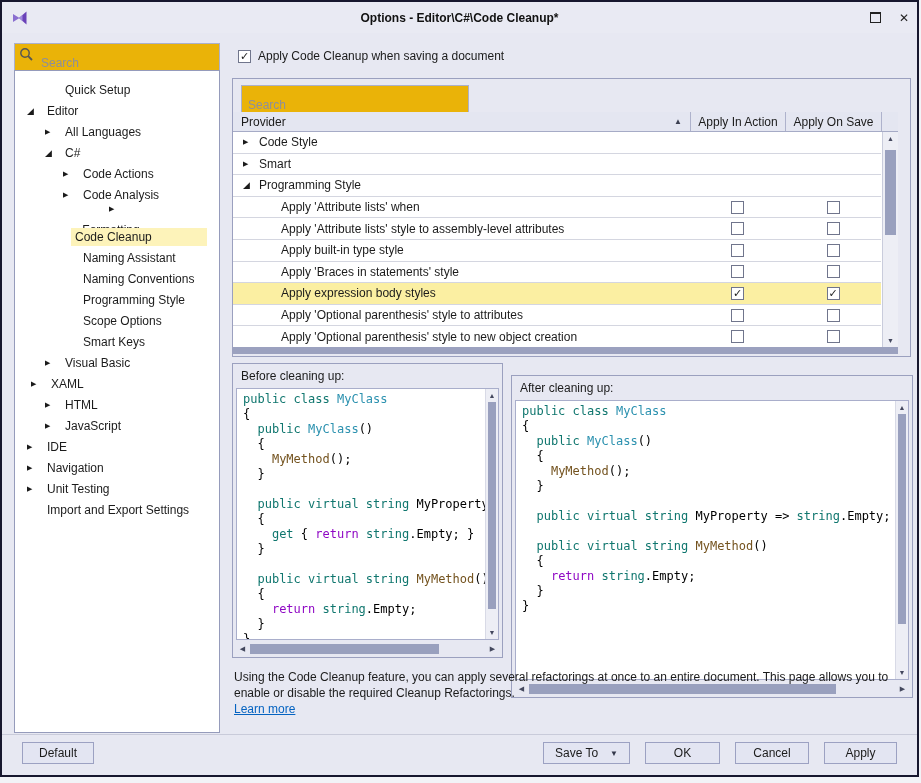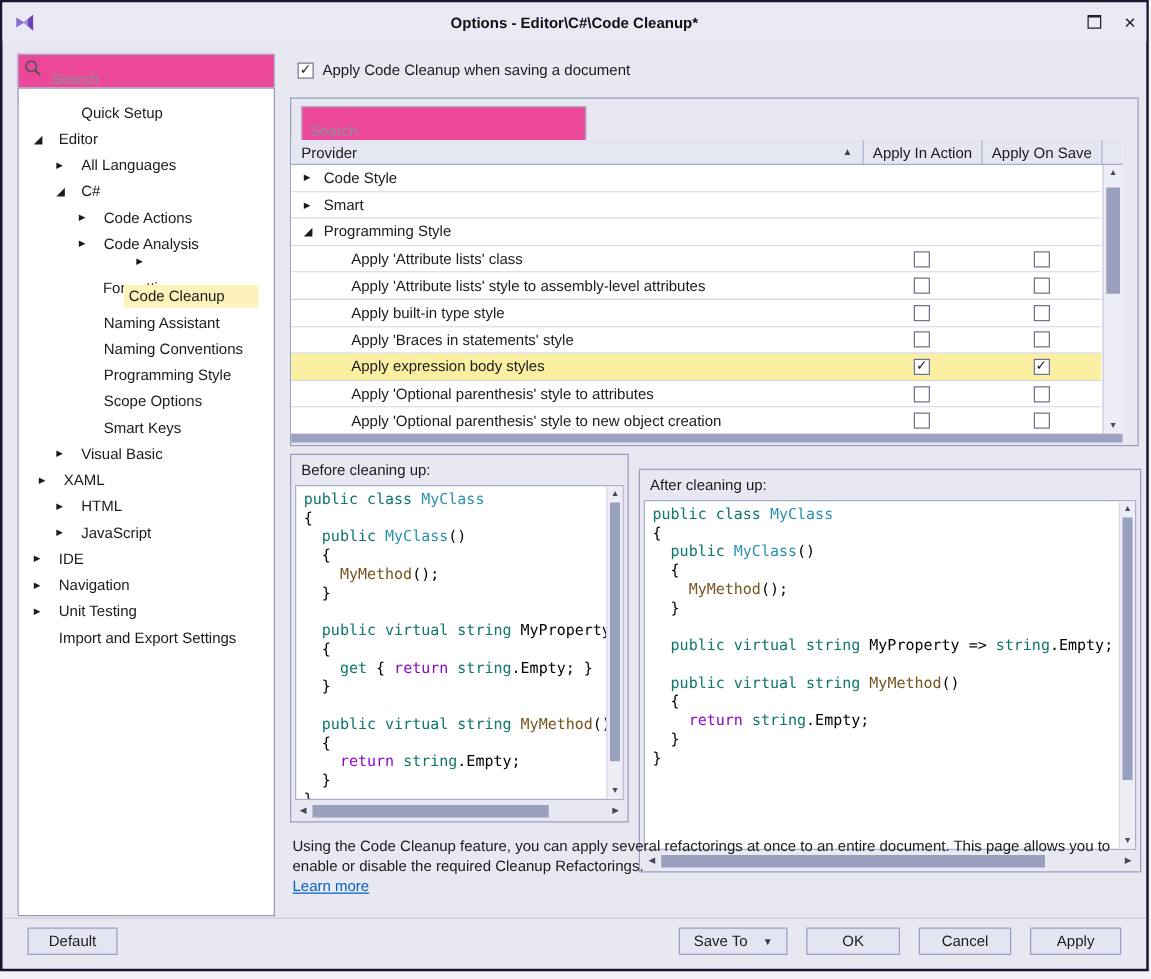--- a/index.html
+++ b/index.html
@@ -9,21 +9,21 @@
   .titlebar{position:relative;height:31px;background:#E9EAF3;display:flex;align-items:center;}
   .vslogo{position:absolute;left:9px;top:7px;width:18px;height:18px;}
   .title{position:absolute;left:0;right:0;text-align:center;font-size:12px;font-weight:bold;color:#111;}
   .tb-btns{position:absolute;right:8px;top:0;height:31px;display:flex;align-items:center;gap:18px;}
   .max-icon{display:inline-block;width:9px;height:8px;border:1px solid #222;border-top:2px solid #222;}
   .close-icon{font-size:12px;color:#222;line-height:12px;}
   .content{position:absolute;top:31px;left:0;right:0;bottom:0;}
   
   .sb-search-wrap{position:absolute;left:12px;top:10px;width:206px;height:22px;}
   .sb-search-wrap svg{position:absolute;left:5px;top:4px;}
-  input.txt{box-sizing:border-box;width:100%;height:40px;border:1px solid #ABB0CB;background:#ec4899;font-family:"Liberation Sans",sans-serif;font-size:12px;padding:2px 6px;color:#222;outline:none;}
+  input.txt{box-sizing:border-box;width:100%;height:40px;border:1px solid #ABB0CB;background:#eab308;font-family:"Liberation Sans",sans-serif;font-size:12px;padding:2px 6px;color:#222;outline:none;}
   input.txt::placeholder{color:#8d8f9c;}
   .sb-search-wrap input{padding-left:26px;}
   .tree-panel{position:absolute;left:12px;top:37px;width:206px;height:663px;background:#fff;border:1px solid #959BBB;box-sizing:border-box;padding-top:8px;overflow:hidden;}
   .tree-row{height:21px;display:flex;align-items:center;font-size:12px;color:#1b1b1b;cursor:default;}
   .tree-arrow{width:16px;flex:0 0 16px;text-align:left;color:#1b1b1b;}
   .tree-label{flex:1;margin-right:12px;padding:2px 4px;white-space:nowrap;}
   .tree-label.sel{background:#FDF3BA;}
   
   .save-row{position:absolute;left:236px;top:16px;display:flex;align-items:center;gap:7px;font-size:12px;color:#1b1b1b;}
   .cbx{display:inline-flex;align-items:center;justify-content:center;width:13px;height:13px;border:1px solid #70758c;background:#fff;font-size:11px;line-height:11px;color:#1b1b1b;box-sizing:border-box;}
@@ -129,21 +129,21 @@
           <span class="tree-label">Code Actions</span>
         </div>
         <div class="tree-row" style="padding-left: 48px;">
           <span class="tree-arrow" style="font-size: 7px;">▶</span>
           <span class="tree-label">Code Analysis</span>
         </div>
         <div class="tree-row" style=" flex-direction: column;">
           <span class="tree-arrow" style="font-size: 7px;">▶</span>
           <span class="tree-label">Formatting</span>
         </div>
-        <div class="tree-row" style="padding-left: 68px;">
+        <div class="tree-row" style="padding-left: 40px;">
           <span class="tree-arrow"></span>
           <span class="tree-label sel">Code Cleanup</span>
         </div>
         <div class="tree-row" style="padding-left: 48px;">
           <span class="tree-arrow"></span>
           <span class="tree-label">Naming Assistant</span>
         </div>
         <div class="tree-row" style="padding-left: 48px;">
           <span class="tree-arrow"></span>
           <span class="tree-label">Naming Conventions</span>
@@ -233,21 +233,21 @@
             <div class="grid-row">
               <div class="gr-provider">
                 <span class="gr-arrow" style="font-size: 9px;">◢</span>
                 <span>Programming Style</span>
               </div>
               <div class="gr-cell"></div>
               <div class="gr-cell c2"></div>
             </div>
             <div class="grid-row">
               <div class="gr-provider">
-                <span class="gr-item-pad">Apply 'Attribute lists' class</span>
+                <span class="gr-item-pad">Apply 'Attribute lists' when</span>
               </div>
               <div class="gr-cell">
                 <span class="cbx small"></span>
               </div>
               <div class="gr-cell c2">
                 <span class="cbx small"></span>
               </div>
             </div>
             <div class="grid-row">
               <div class="gr-provider">

